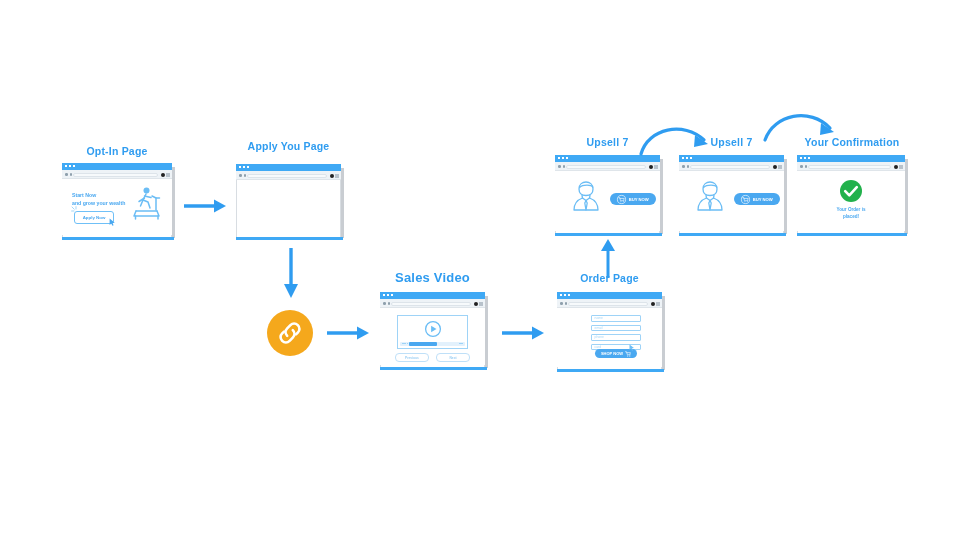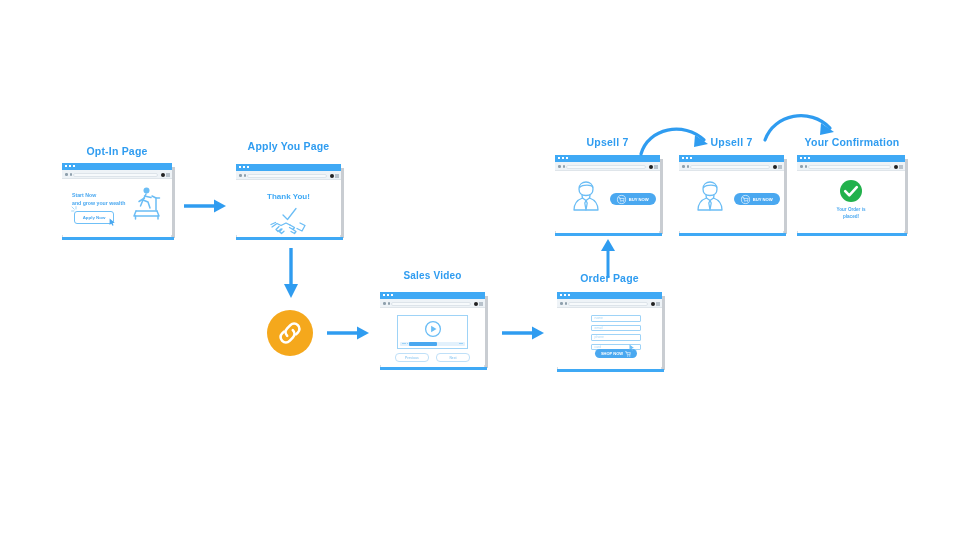--- a/index.html
+++ b/index.html
@@ -180,37 +180,20 @@
       </div>
       <div class="br-toolbar">
         <span class="br-tdots">
             <i></i>
             <i></i>
           </span>
         <span class="br-url"></span>
         <span class="br-rdot"></span>
         <span class="br-rbox"></span>
       </div>
-      <div class="br-body">
-        <div class="ty-text">Thank You!</div>
-        <span class="ty-illus">
-          <svg width="40" height="30" viewBox="0 0 40 30">
-            <g stroke="#6bbdf5" stroke-width="1.3" fill="none" stroke-linecap="round" stroke-linejoin="round">
-              <path d="M14 9 L18.5 13.5 L27 2.5"></path>
-              <path d="M3 21 L8 17.5 L12 19.5 L17 17 L21 19"></path>
-              <path d="M21 19 L25.5 21.5 L24 23.5 L20.5 21.5"></path>
-              <path d="M24 23.5 L27 25.5 L25.5 27.5 L22 25.5"></path>
-              <path d="M10 20.5 L7 23.5 L9 25.5 L12 23"></path>
-              <path d="M13 23 L10.5 25.8 L12.5 27.5 L15 25.2"></path>
-              <path d="M31 17 L36 19.5 L33 25 L28 22.5"></path>
-              <path d="M2 18.5 L6.5 16.5"></path>
-            </g>
-          </svg>
-        </span>
-      </div>
       <div class="br-accent"></div>
     </div>
   </div>
 
   <div class="arrow" style="left:281px;top:246px;">
     <svg width="20" height="56" viewBox="0 0 20 56">
       <path d="M10 2 L10 42" stroke="#2f9cf0" stroke-width="3.4" fill="none"></path>
       <path d="M3 38 L10 52 L17 38 Z" fill="#2f9cf0"></path>
     </svg>
   </div>
@@ -227,21 +210,21 @@
   </div>
 
   <div class="arrow" style="left:325px;top:323px;">
     <svg width="48" height="20" viewBox="0 0 48 20">
       <path d="M2 10 L36 10" stroke="#2f9cf0" stroke-width="3.4" fill="none"></path>
       <path d="M32 3.5 L44 10 L32 16.5 Z" fill="#2f9cf0"></path>
     </svg>
   </div>
 
   <div class="node" style="left:380px;top:270px;width:105px;height:100px;">
-    <div class="node-title" style="top:0;font-size:10px;">Sales Video</div>
+    <div class="node-title" style="top:0;font-size:13px;">Sales Video</div>
     <div class="browser" style="left:0;top:22px;width:105px;height:78px;">
       <div class="br-shadow"></div>
       <div class="br-frame"></div>
       <div class="br-titlebar">
         <span class="br-dots">
             <i></i>
             <i></i>
             <i></i>
           </span>
       </div>

